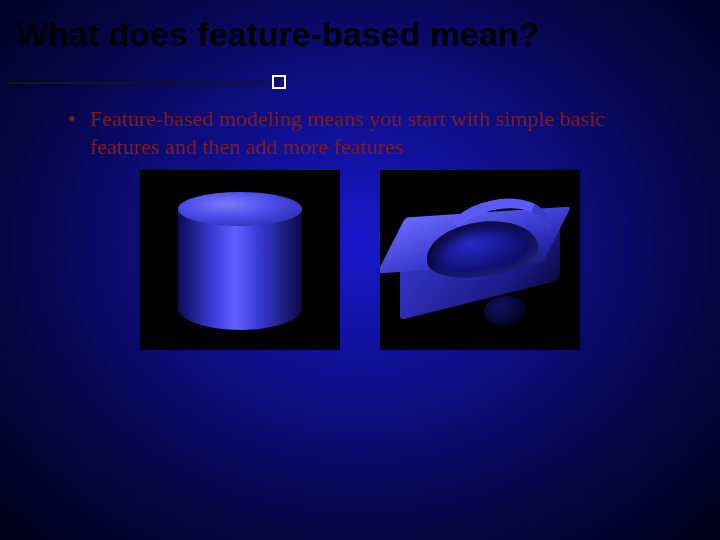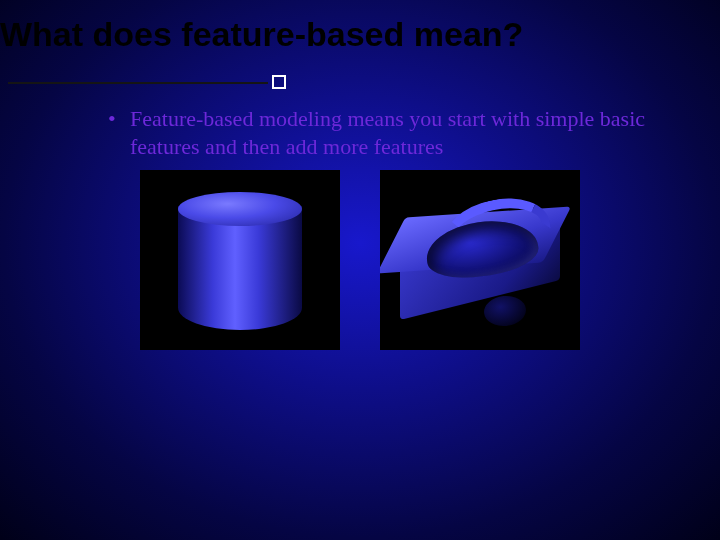--- a/index.html
+++ b/index.html
@@ -9,21 +9,21 @@
     background: radial-gradient(ellipse at 50% 45%, #1818cc 0%, #0e0e88 35%, #050544 70%, #000018 100%);
     font-family: "Times New Roman", Times, serif;
     overflow: hidden;
     position: relative;
   }
   .title {
     color: #000;
     font-family: Arial, Helvetica, sans-serif;
     font-weight: 700;
     font-size: 34px;
-    padding: 16px 10px 0 0;
+    padding: 16px 10px 0 16px;
     line-height: 1.1;
   }
   .divider-row {
     position: relative;
     height: 30px;
     margin-top: 18px;
   }
   .divider-line {
     position: absolute;
     top: 11px;
@@ -35,24 +35,24 @@
   .divider-square {
     position: absolute;
     left: 272px;
     top: 4px;
     width: 14px;
     height: 14px;
     border: 2px solid #fff;
   }
   .bullets {
     list-style: none;
-    color: #6d28d9;
+    color: #7f1d1d;
     font-size: 22px;
     line-height: 1.25;
-    padding: 4px 54px 0 108px;
+    padding: 4px 54px 0 68px;
   }
   .bullets li {
     position: relative;
     margin-bottom: 6px;
     padding-left: 22px;
   }
   .bullets li::before {
     content: "•";
     position: absolute;
     left: 0;

